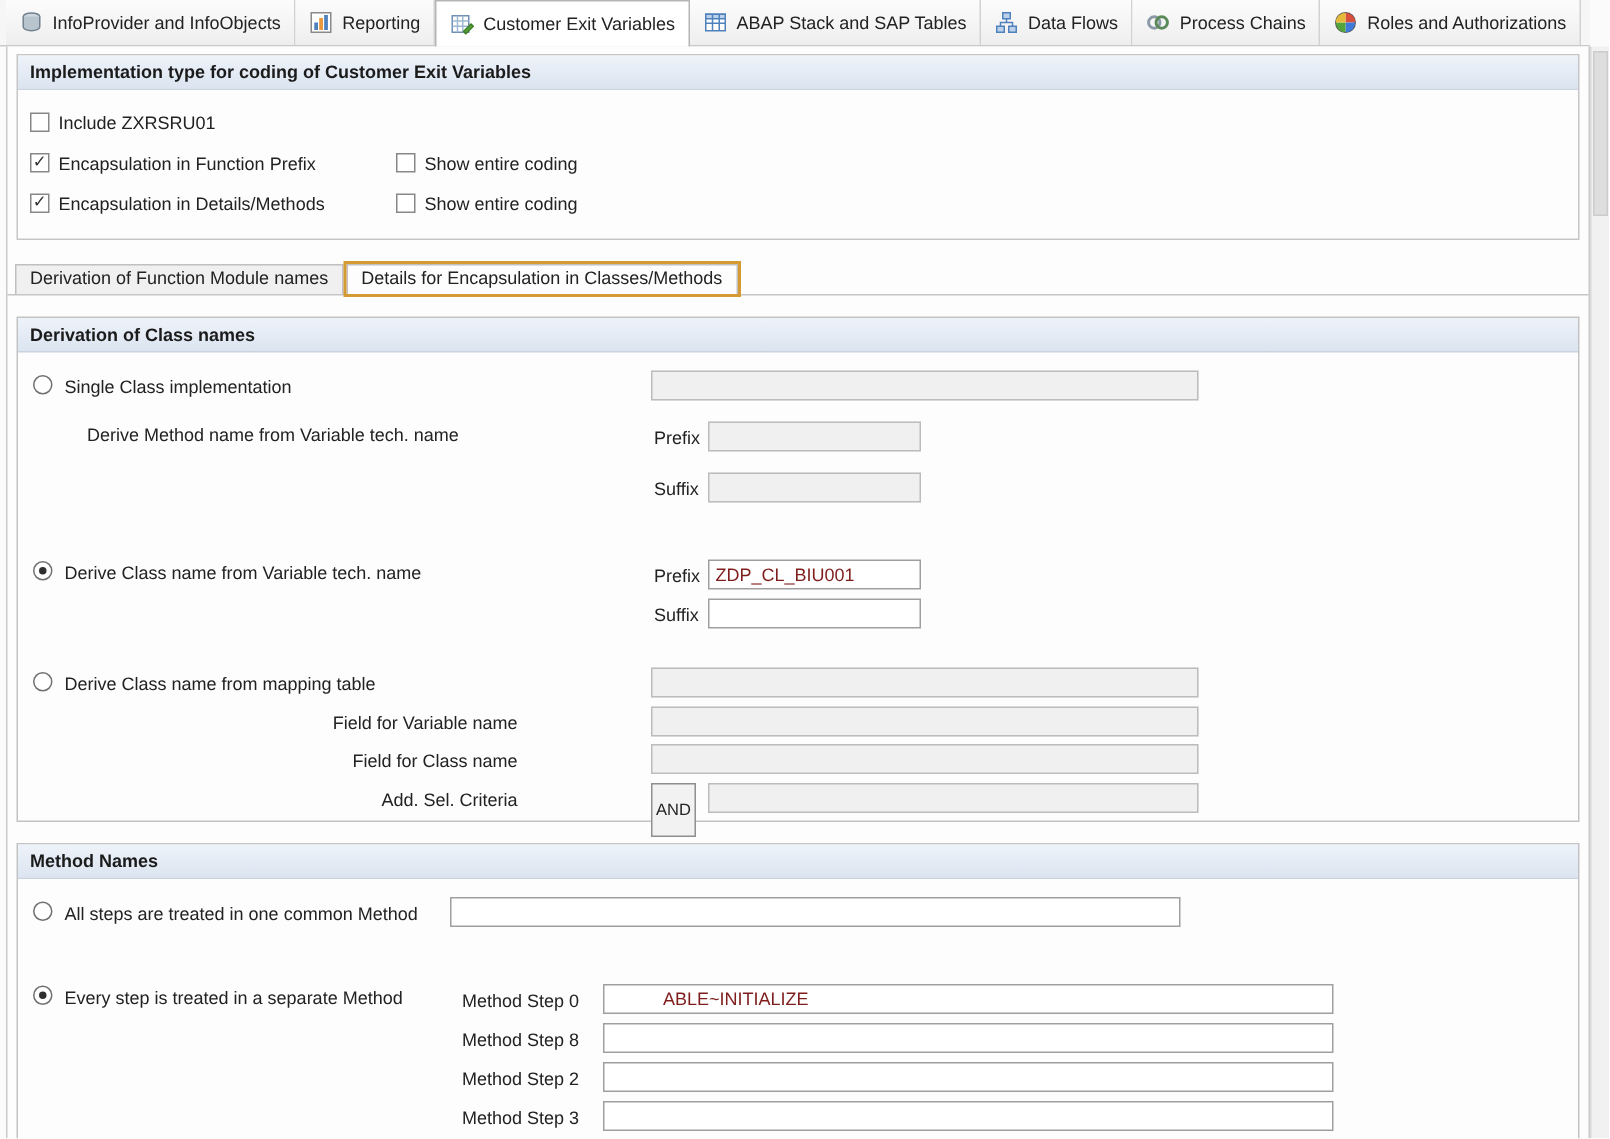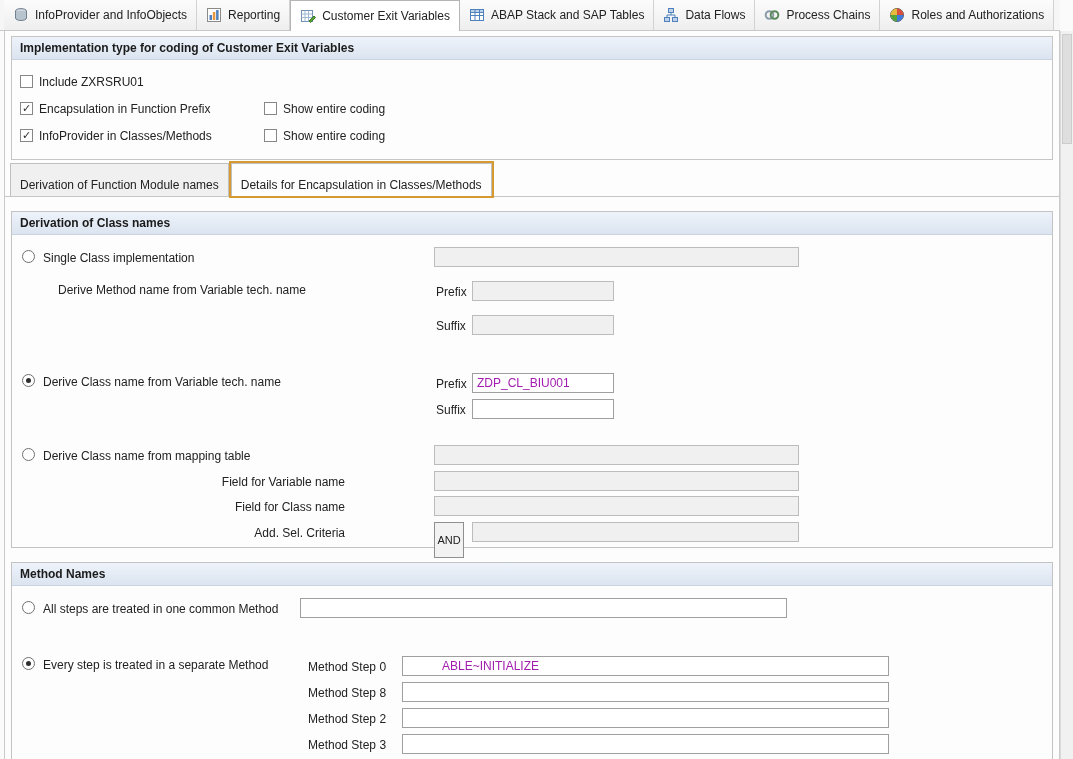--- a/index.html
+++ b/index.html
@@ -37,36 +37,36 @@
   .cb[data-checked="true"]::after { content: "\2713"; font-size: 11px; line-height: 1; color: #2e2e2e; }
 
   .radio { width: 13px; height: 13px; border: 1px solid #707070; border-radius: 50%;
            background: #ffffff; display: inline-block; position: absolute; }
   .radio[data-selected="true"]::after { content: ""; position: absolute; left: 3px; top: 3px;
            width: 5px; height: 5px; border-radius: 50%; background: #2e2e2e; }
 
   
   .subtab-strip { display: flex; align-items: flex-end; margin-top: 13px; padding-left: 5px;
                   border-bottom: 1px solid #c6c6c6; height: 24px; }
-  .subtab { padding: 14px 9px 4px 9px; background: #f0f0f0; border: 1px solid #c0c0c0;
+  .subtab { padding: 1px 9px 4px 9px; background: #f0f0f0; border: 1px solid #c0c0c0;
             border-bottom: none; margin-right: 2px; white-space: nowrap; }
   .subtab[data-active="true"] { background: #fdfdfd; outline: 2px solid #d69a33;
             position: relative; z-index: 1; }
 
   
   .groupbox { border: 1px solid #c3c3c3; margin: 14px 6px 0 6px; background: #fdfdfd; }
   .gb-body { position: relative; }
   .gb1-body { height: 312px; }
   .gb2-body { height: 188px; }
 
   .lbl { position: absolute; white-space: nowrap; color: #222; }
   .lbl.right { text-align: right; }
 
   .fld { position: absolute; height: 20px; border: 1px solid #9f9f9f; background: #ffffff;
-         font-family: "Liberation Sans", sans-serif; font-size: 12px; color: #a21caf;
+         font-family: "Liberation Sans", sans-serif; font-size: 12px; color: #7f1d1d;
          padding: 1px 4px; }
   .fld.dis { background: #f0f0f0; border-color: #bcbcbc; color: #555; }
 
   .opbox { position: absolute; width: 30px; height: 36px; border: 1px solid #8f8f8f;
            background: #f2f2f2; display: flex; align-items: center; justify-content: center;
            font-size: 11px; }
 
   
   .vscroll { position: absolute; right: 0; top: 31px; bottom: 0; width: 13px;
              background: #f1f1f1; border-left: 1px solid #dadada; }
@@ -178,21 +178,21 @@
           </span>
           <span class="cbpair">
             <span class="cb" data-checked="false"></span>
             <span>Show entire coding</span>
           </span>
         </div>
 
         <div class="cbrow">
           <span class="cbpair fixed">
             <span class="cb" data-checked="true"></span>
-            <span>InfoProvider in Classes/Methods</span>
+            <span>Encapsulation in Details/Methods</span>
           </span>
           <span class="cbpair">
             <span class="cb" data-checked="false"></span>
             <span>Show entire coding</span>
           </span>
         </div>
       </div>
     </div>
 
     <div class="subtab-strip">

